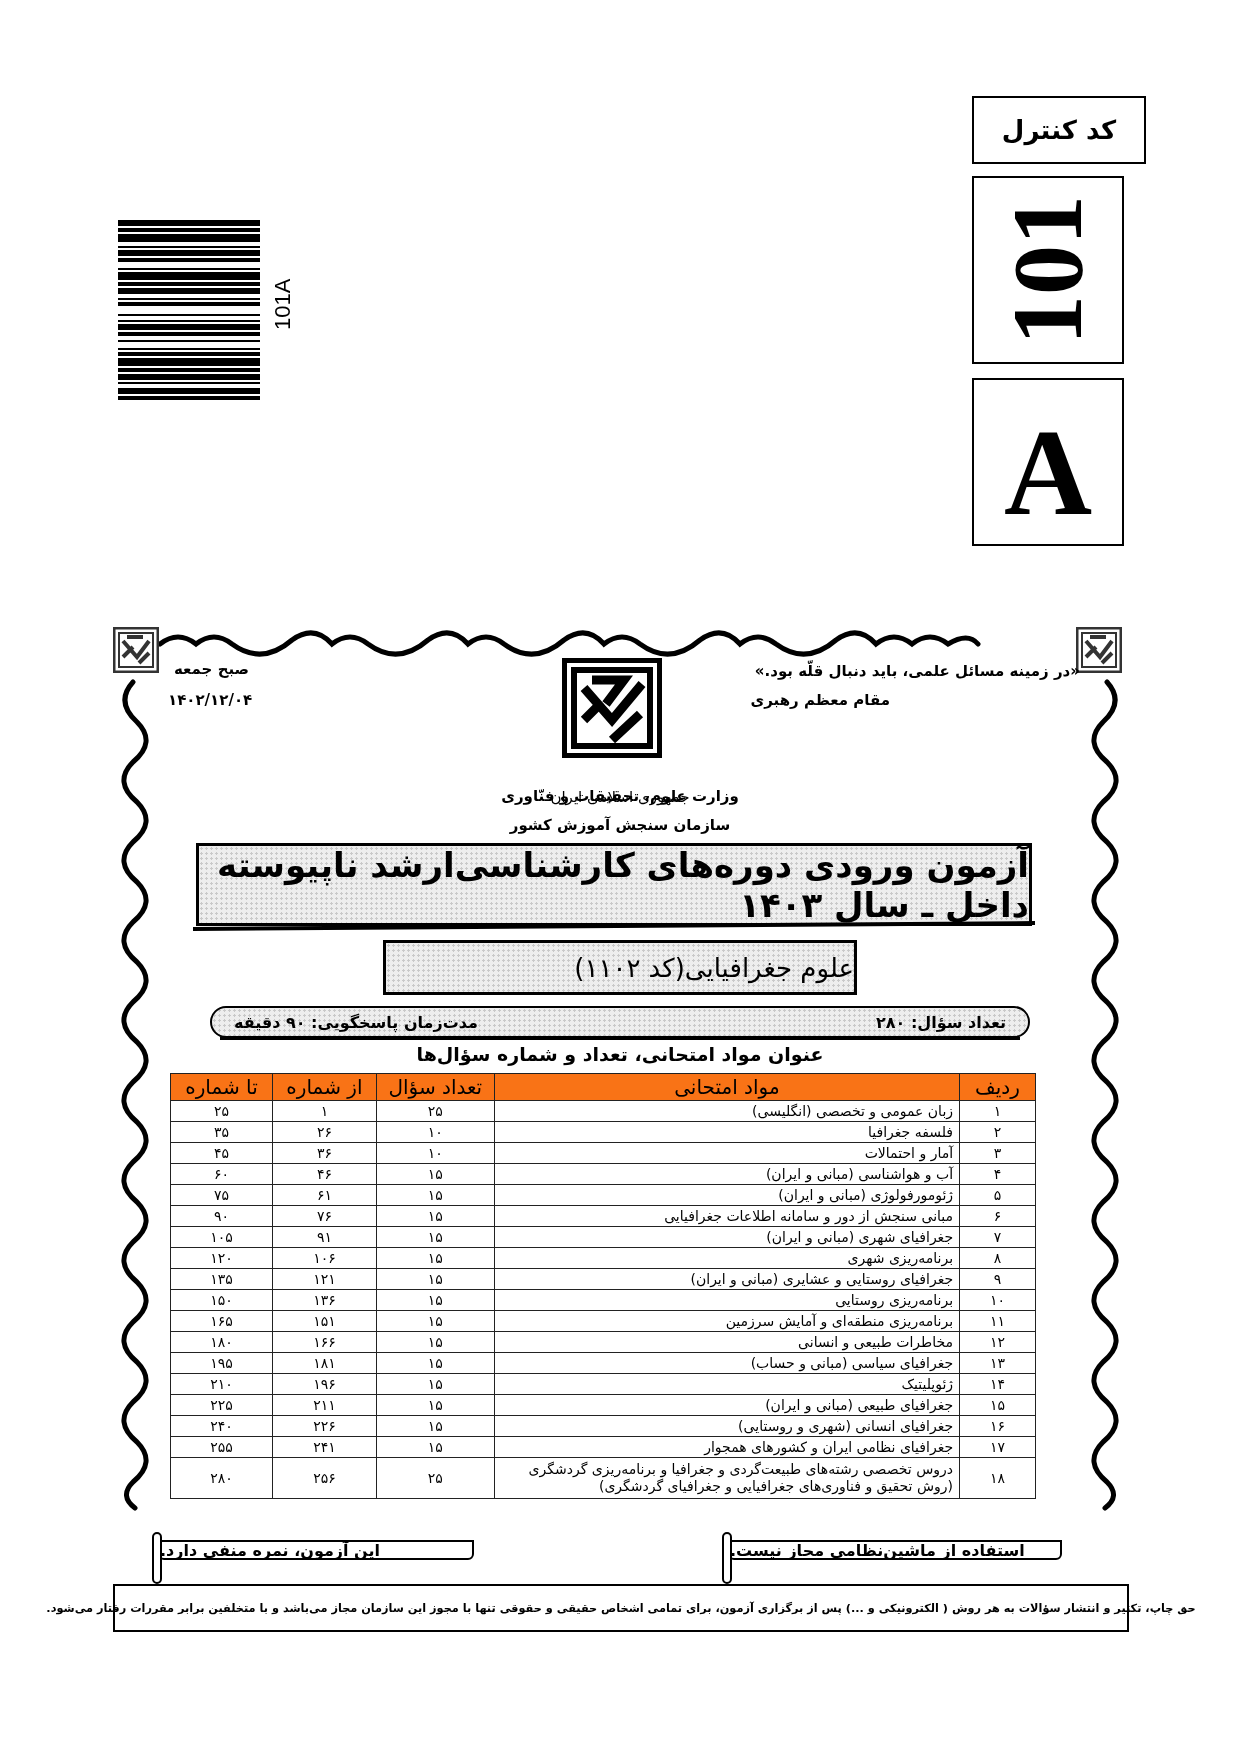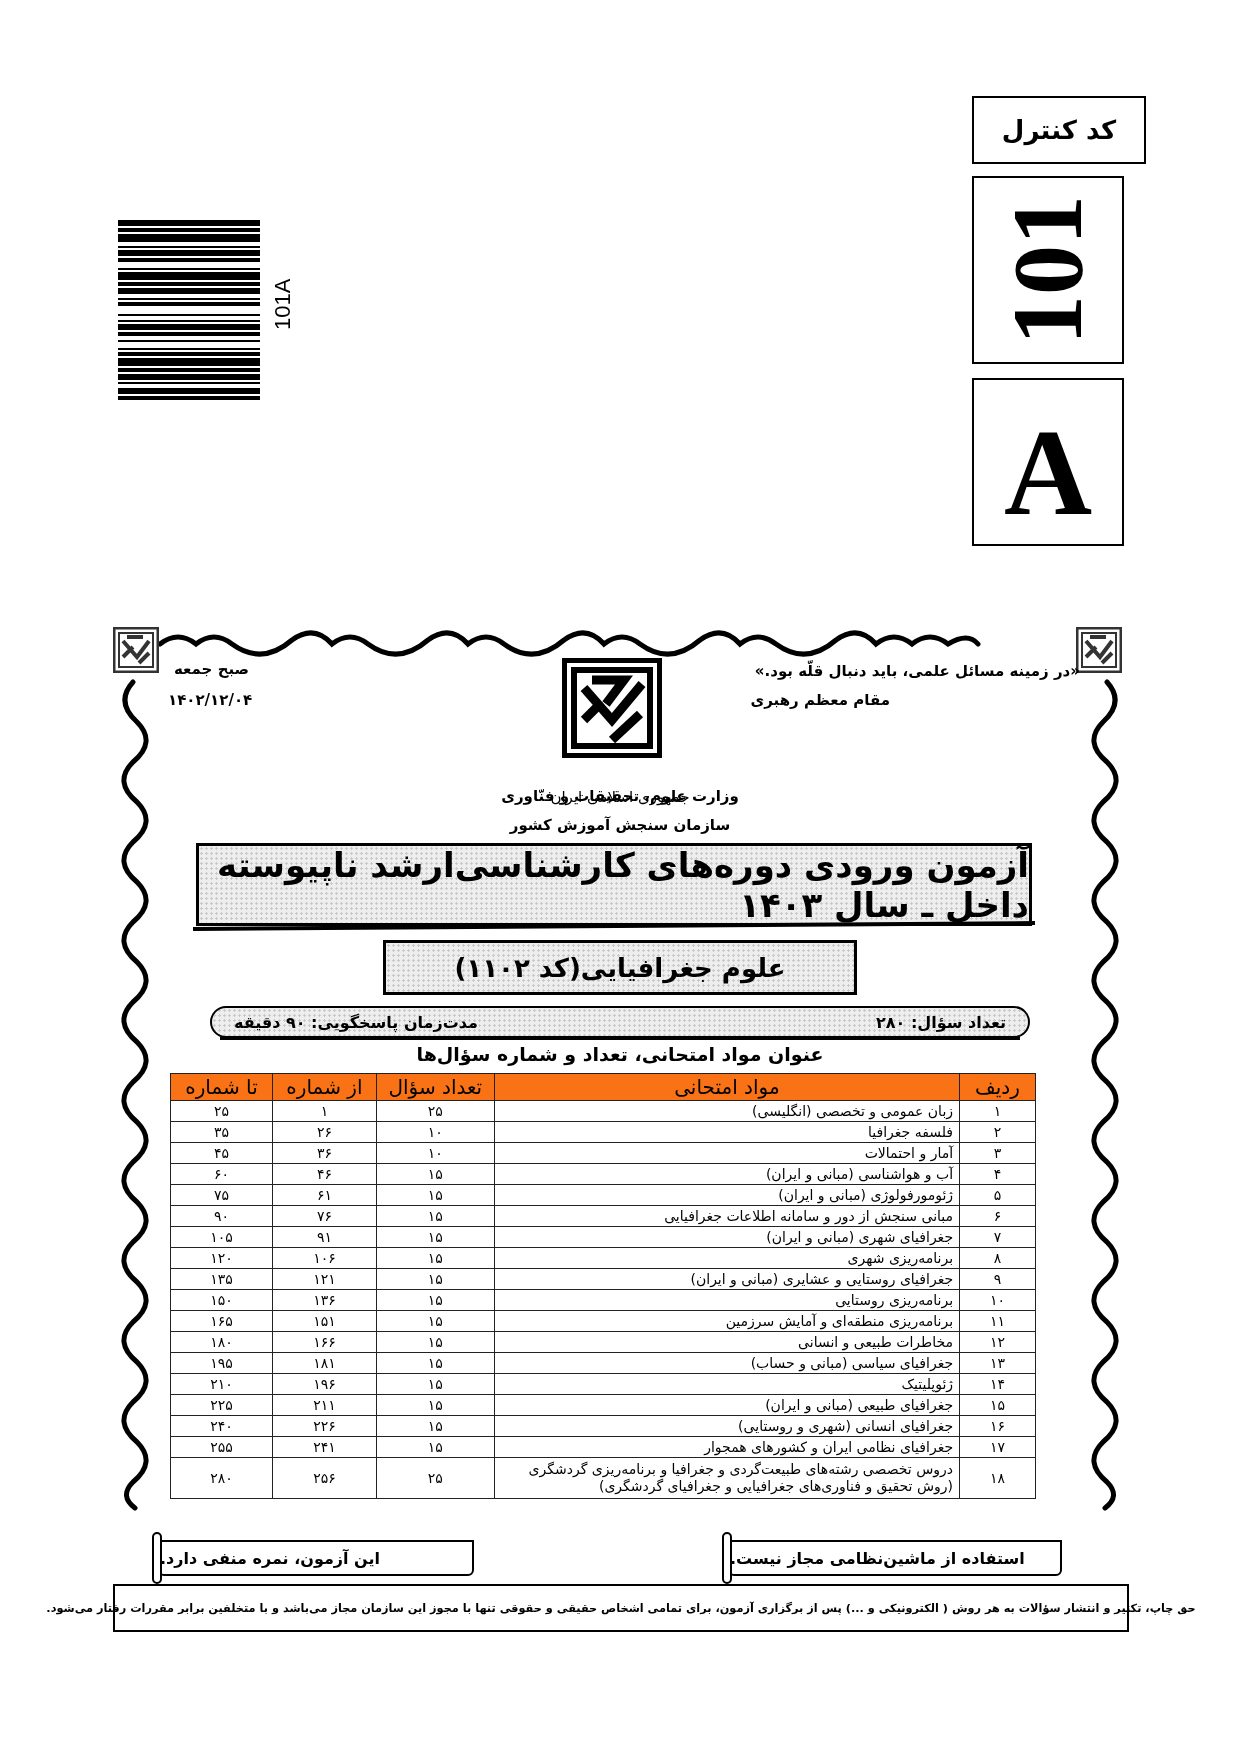--- a/index.html
+++ b/index.html
@@ -42,21 +42,21 @@
   #line3 { top:816px; font-weight:bold; }
 
   
   .dotted { background-color:#eeeeee;
             background-image: radial-gradient(#c9c9c9 1px, transparent 1.2px);
             background-size:5px 5px; }
   #title-banner { left:196px; top:843px; width:836px; height:83px; border:3px solid #000; box-sizing:border-box;
                   display:flex; align-items:center; justify-content:center; font-weight:bold; font-size:34px; }
   #title-shadow { left:193px; top:924px; width:842px; height:4px; background:#000; transform:skewY(-0.4deg); }
   #sub-banner { left:383px; top:940px; width:474px; height:55px; border:3px solid #000; box-sizing:border-box;
-                display:flex; align-items:center; justify-content:center; font-weight:bold; font-size:26px; }
+                display:flex; align-items:center; font-weight:normal; font-size:26px; }
 
   #info-banner { left:210px; top:1006px; width:820px; height:32px; border:2px solid #000; border-radius:16px;
                  box-sizing:border-box; display:flex; align-items:center; justify-content:space-between;
                  padding:0 22px; font-size:16px; font-weight:bold; }
   #info-shadow { left:220px; top:1037px; width:800px; height:3px; background:#000; }
 
   #table-caption { left:0; width:1240px; top:1043px; text-align:center; font-size:19px; font-weight:bold; }
 
   
   #subjects-table { position:absolute; left:170px; top:1073px; width:866px; border-collapse:collapse; direction:rtl;
@@ -66,21 +66,21 @@
   #subjects-table td.num { text-align:center; }
   #subjects-table td.name { text-align:right; }
   #subjects-table td.name.multi { line-height:17px; height:40px; }
   col.c-row { width:76px; }
   col.c-name { width:466px; }
   col.c-count { width:118px; }
   col.c-from { width:104px; }
   col.c-to { width:102px; }
 
   
-  .scroll { position:absolute; height:36px; border:2px solid #000; border-radius:0 0 6px 6px; box-sizing:border-box;
+  .scroll { position:absolute; height:20px; border:2px solid #000; border-radius:0 0 6px 6px; box-sizing:border-box;
             display:flex; align-items:center; justify-content:center; font-weight:bold; font-size:16px; background:#fff; }
   .scroll-rod { position:absolute; width:10px; height:52px; border:2px solid #000; border-radius:5px; box-sizing:border-box; background:#fff; }
   #notice-calc { left:728px; top:1540px; width:334px; padding-right:20px; justify-content:flex-end; }
   #notice-neg { left:158px; top:1540px; width:316px; padding-right:20px; justify-content:flex-end; }
 
   #footer { left:113px; top:1584px; width:1016px; height:48px; border:2.5px solid #000; box-sizing:border-box;
             display:flex; align-items:center; justify-content:center; font-size:11.3px; font-weight:bold; white-space:nowrap; }
 </style>
 </head>
 <body>

